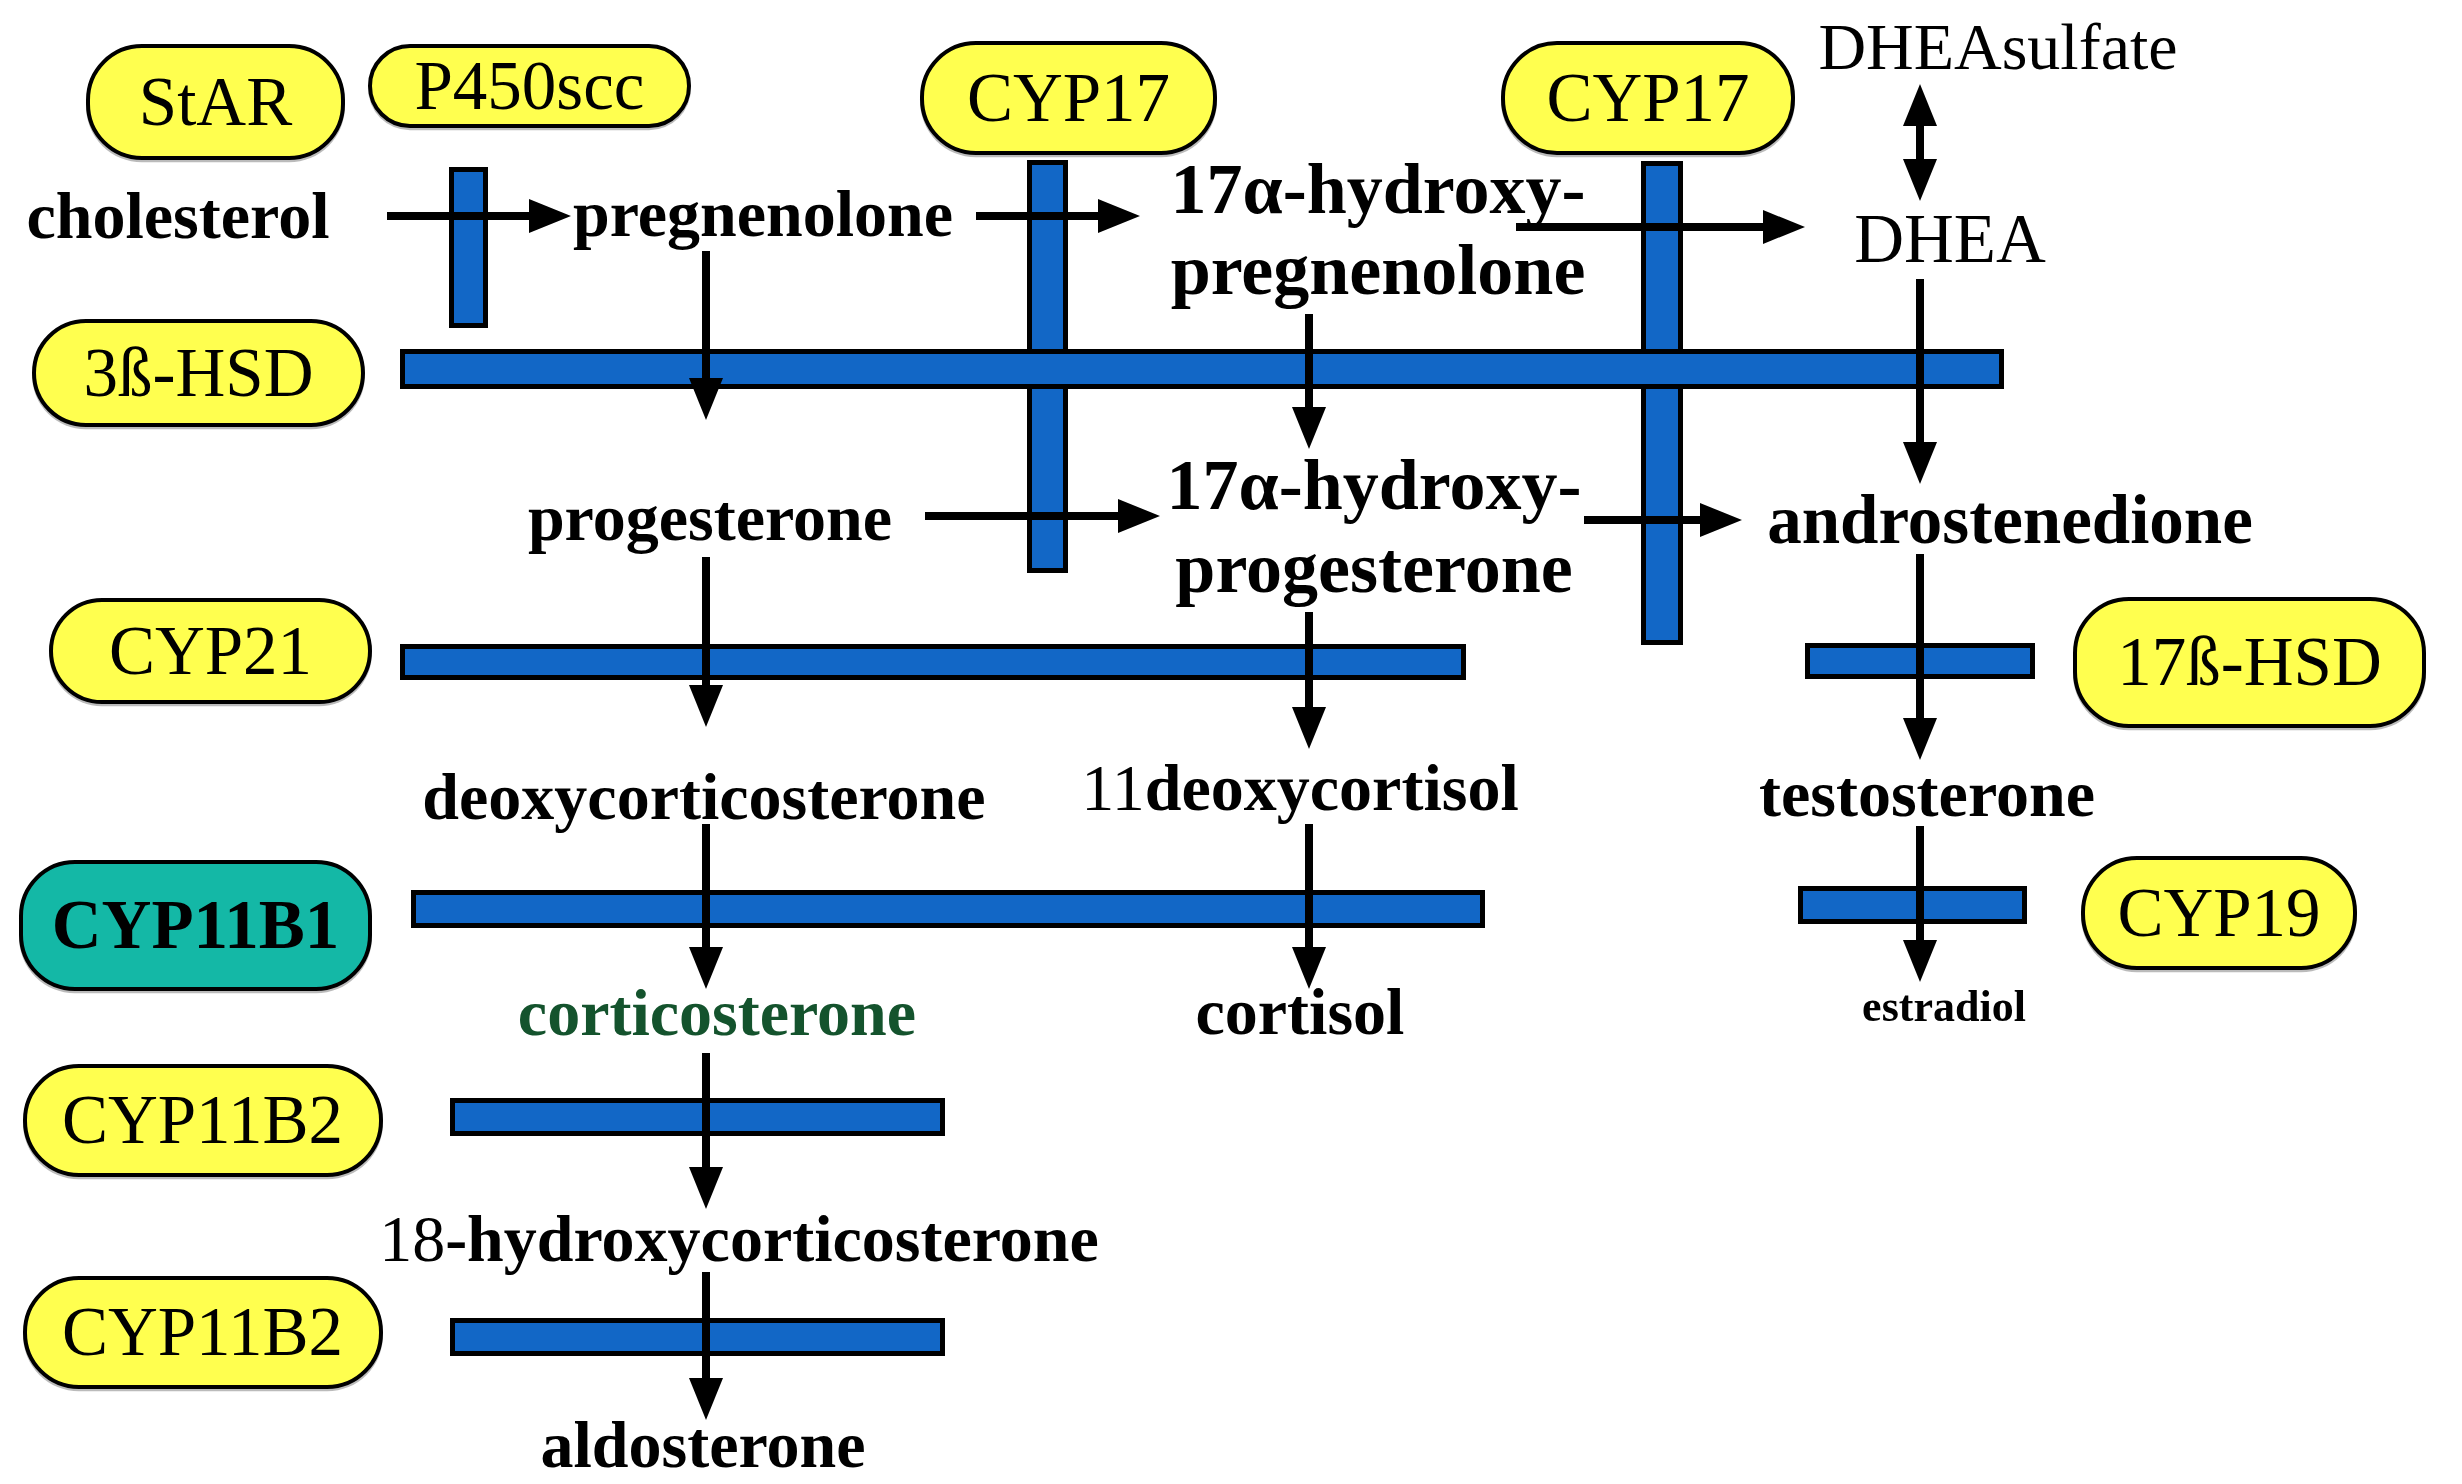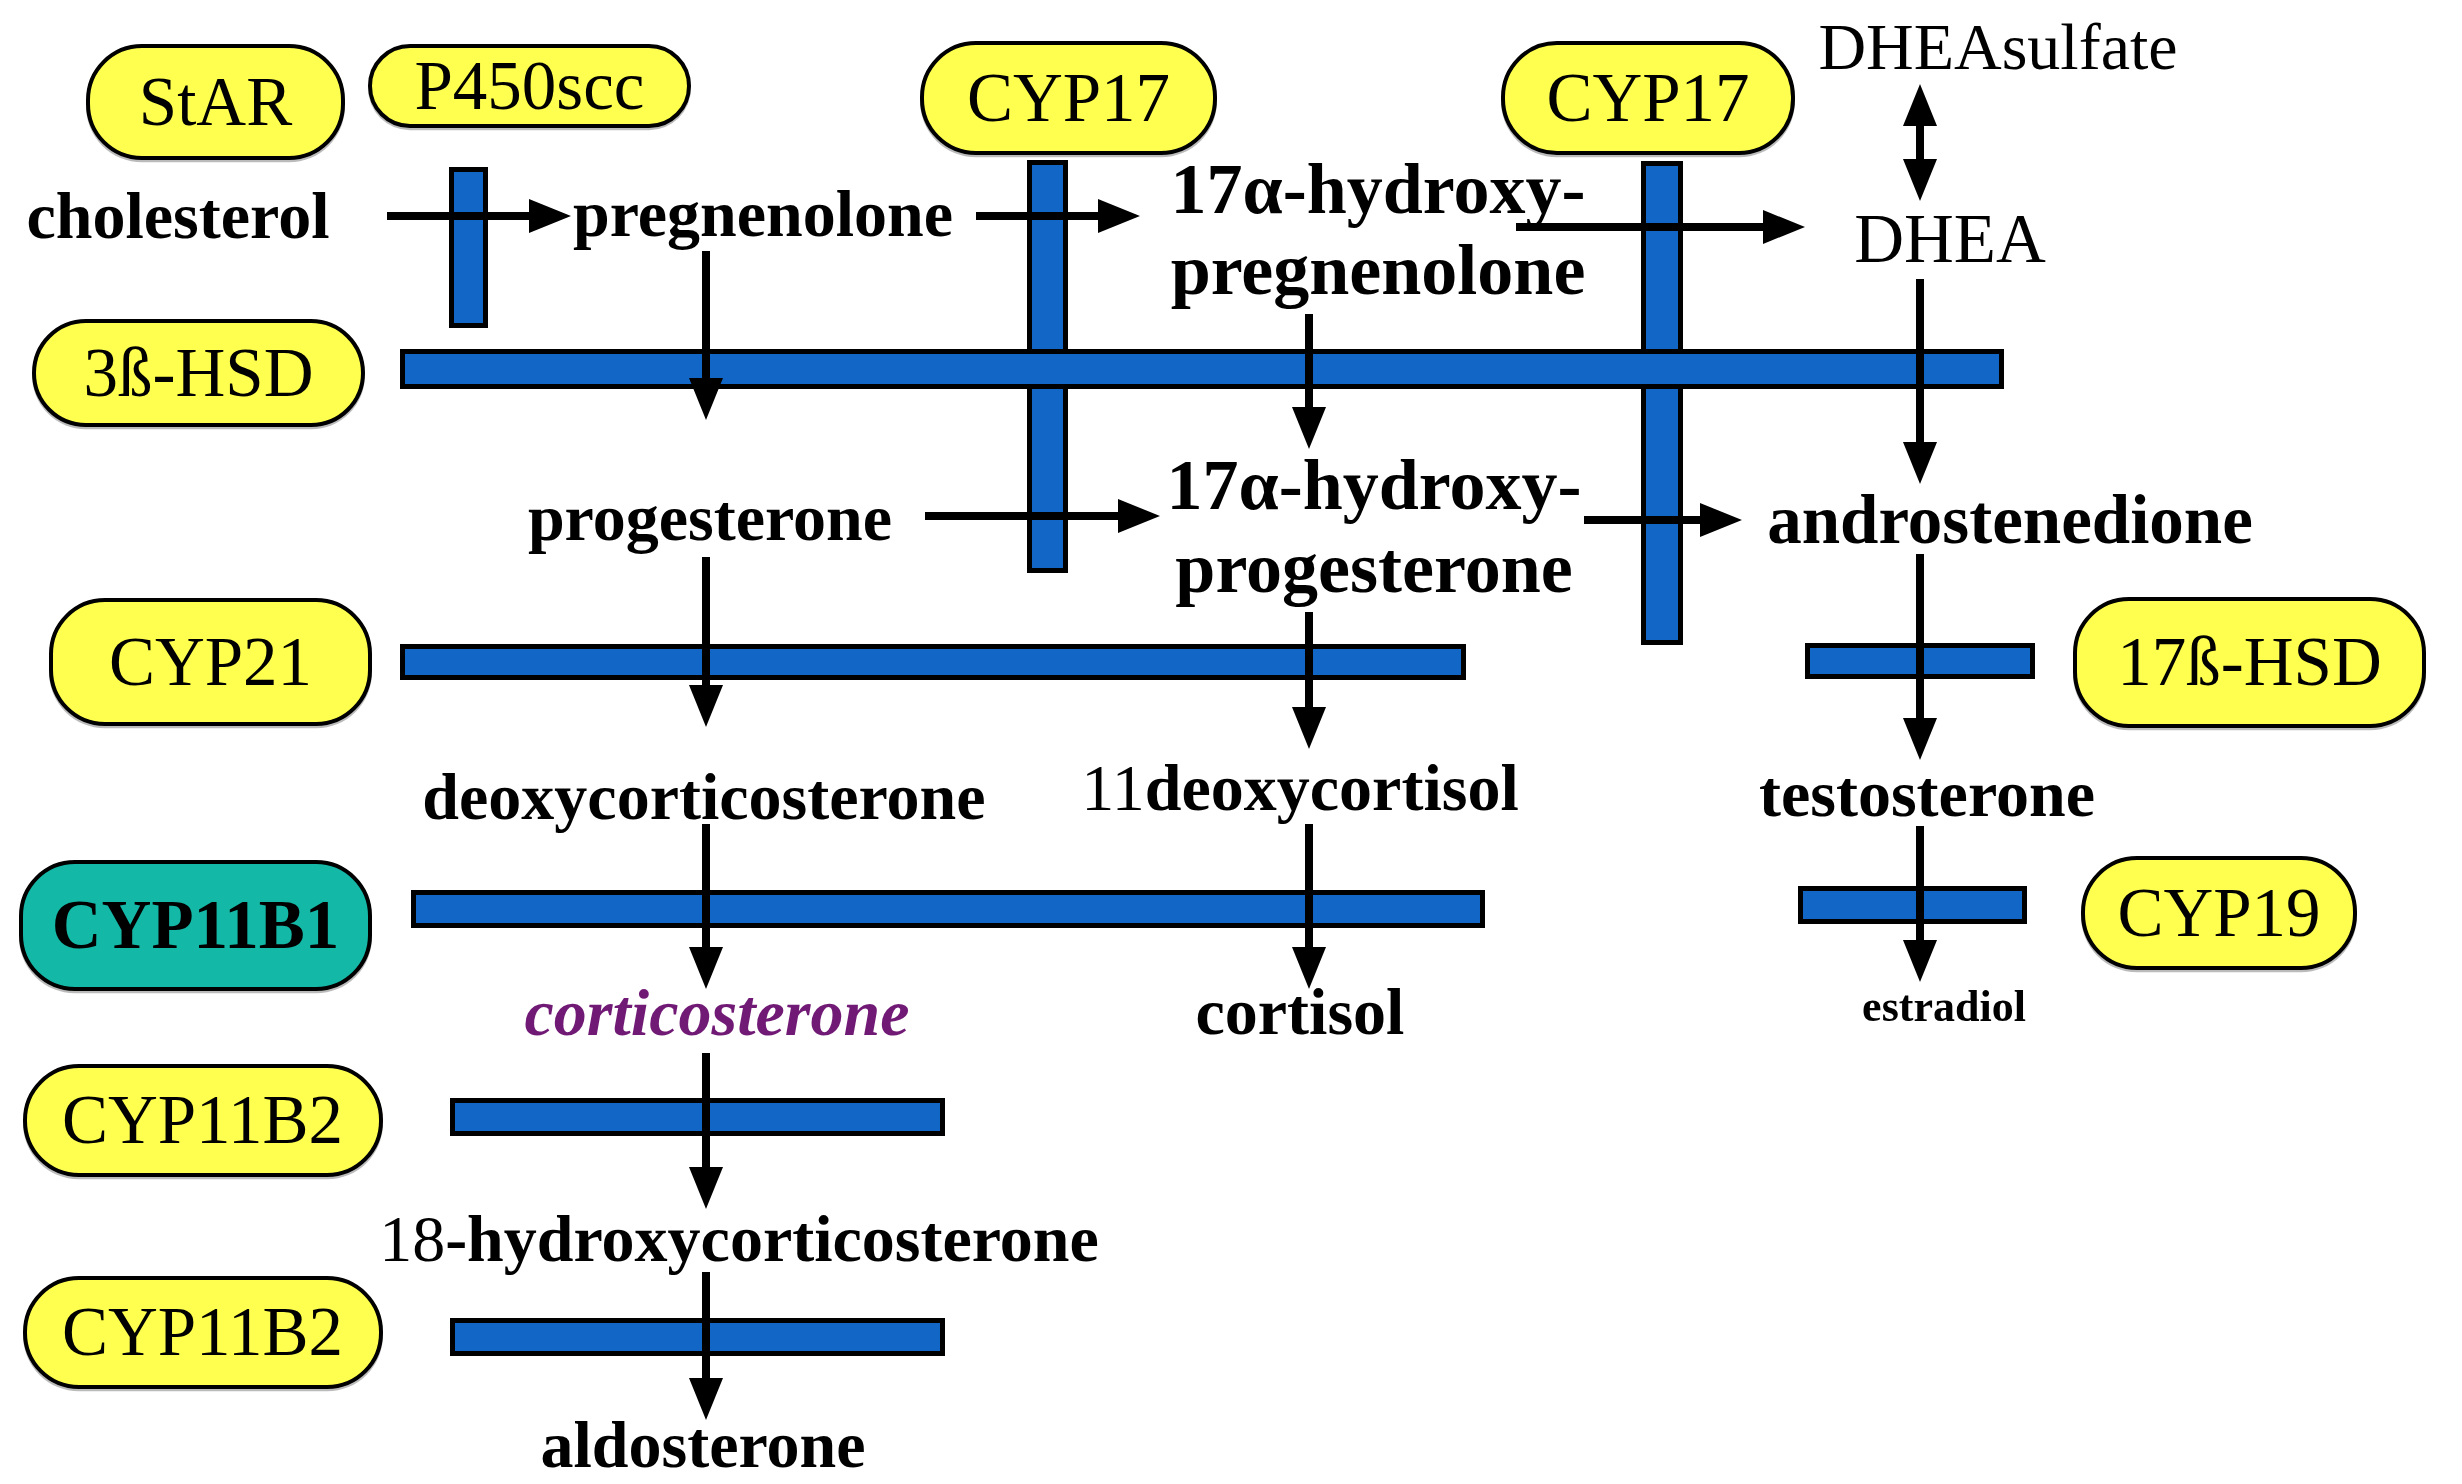--- a/index.html
+++ b/index.html
@@ -117,21 +117,21 @@
     </div>
     <div class="met" style="left: 704px; top: 797px; font-size: 66px; line-height: 76px; color: rgb(0, 0, 0);">
       <div><span class="b">deoxycorticosterone</span></div>
     </div>
     <div class="met" style="left: 1300px; top: 788px; font-size: 66px; line-height: 76px; color: rgb(0, 0, 0); text-align: center;">
       <div><span class="r">11</span><span class="b">deoxycortisol</span></div>
     </div>
     <div class="met" style="left: 1927px; top: 794px; font-size: 66px; line-height: 76px; color: rgb(0, 0, 0);">
       <div><span class="b">testosterone</span></div>
     </div>
-    <div class="met" style="left: 717px; top: 1013px; font-size: 66px; line-height: 76px; color: #701a75; font-style: italic;">
+    <div class="met" style="left: 717px; top: 1013px; font-size: 66px; line-height: 76px; color: #14532d;">
       <div><span class="b">corticosterone</span></div>
     </div>
     <div class="met" style="left: 1300px; top: 1012px; font-size: 66px; line-height: 76px; color: rgb(0, 0, 0);">
       <div><span class="b">cortisol</span></div>
     </div>
     <div class="met" style="left: 1944px; top: 1007px; font-size: 44px; line-height: 76px; color: rgb(0, 0, 0);">
       <div><span class="b">estradiol</span></div>
     </div>
     <div class="met" style="left: 739px; top: 1239px; font-size: 66px; line-height: 76px; color: rgb(0, 0, 0);">
       <div><span class="r">18</span><span class="b">-hydroxycorticosterone</span></div>
@@ -147,21 +147,21 @@
     </div>
     <div class="pill" style="left: 920px; top: 41px; width: 297px; height: 114px; background: rgb(255, 255, 79); border-color: rgb(0, 0, 0);">
       <span>CYP17</span>
     </div>
     <div class="pill" style="left: 1501px; top: 41px; width: 294px; height: 114px; background: rgb(255, 255, 79); border-color: rgb(0, 0, 0);">
       <span>CYP17</span>
     </div>
     <div class="pill" style="left: 32px; top: 319px; width: 333px; height: 108px; background: rgb(255, 255, 79); border-color: rgb(0, 0, 0);">
       <span>3ß-HSD</span>
     </div>
-    <div class="pill" style="left: 49px; top: 598px; width: 323px; height: 128px; background: rgb(255, 255, 79); border-color: rgb(0, 0, 0);">
+    <div class="pill" style="left: 49px; top: 598px; width: 323px; height: 106px; background: rgb(255, 255, 79); border-color: rgb(0, 0, 0);">
       <span>CYP21</span>
     </div>
     <div class="pill" style="left: 2073px; top: 597px; width: 353px; height: 131px; background: rgb(255, 255, 79); border-color: rgb(0, 0, 0);">
       <span>17ß-HSD</span>
     </div>
     <div class="pill" style="left: 19px; top: 860px; width: 353px; height: 131px; background: #14b8a6; border-color: rgb(0, 0, 0); font-weight: bold;">
       <span>CYP11B1</span>
     </div>
     <div class="pill" style="left: 2081px; top: 856px; width: 276px; height: 114px; background: rgb(255, 255, 79); border-color: rgb(0, 0, 0);">
       <span>CYP19</span>

